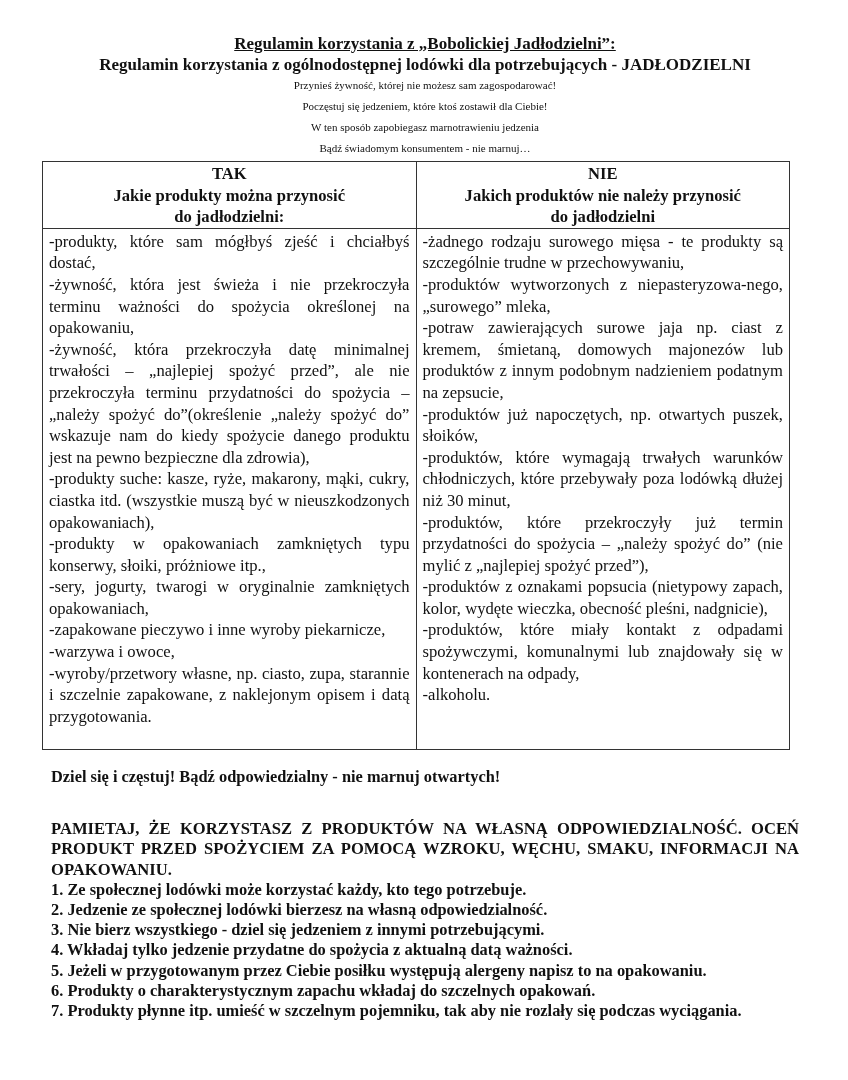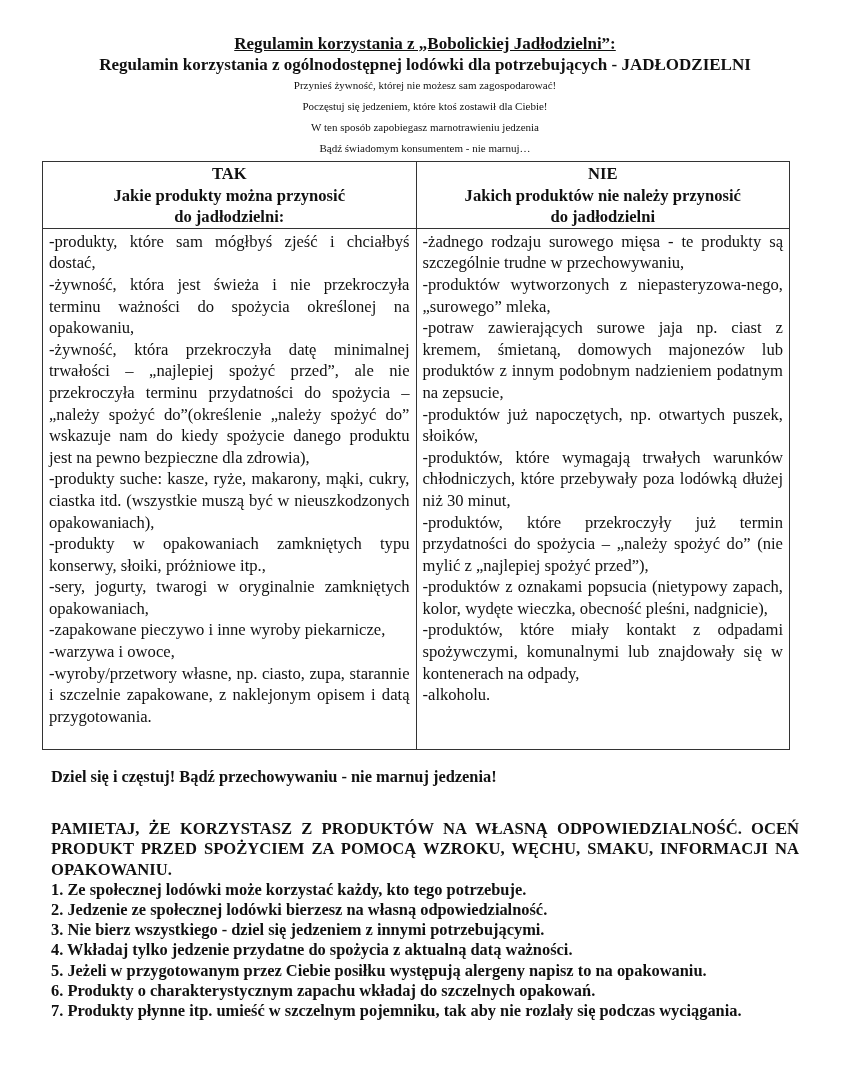--- a/index.html
+++ b/index.html
@@ -79,21 +79,21 @@
       <span class="item">-produktów, które przekroczyły już termin przydatności do spożycia – „należy spożyć do” (nie mylić z „najlepiej spożyć przed”),</span>
       <span class="item">-produktów z oznakami popsucia (nietypowy zapach, kolor, wydęte wieczka, obecność pleśni, nadgnicie),</span>
       <span class="item">-produktów, które miały kontakt z odpadami spożywczymi, komunalnymi lub znajdowały się w kontenerach na odpady,</span>
       <span class="item">-alkoholu.</span>
     </td>
   </tr>
 </tbody>
   </table>
 
 <div class="footer">
-  <div class="fline num">Dziel się i częstuj! Bądź przechowywaniu - nie marnuj jedzenia!</div>
+  <div class="fline num">Dziel się i częstuj! Bądź odpowiedzialny - nie marnuj otwartych!</div>
   <div class="fline caps">PAMIETAJ, ŻE KORZYSTASZ Z PRODUKTÓW NA WŁASNĄ ODPOWIEDZIALNOŚĆ. OCEŃ PRODUKT PRZED SPOŻYCIEM ZA POMOCĄ WZROKU, WĘCHU, SMAKU, INFORMACJI NA OPAKOWANIU.</div>
   <div class="fline num">1. Ze społecznej lodówki może korzystać każdy, kto tego potrzebuje.</div>
   <div class="fline num">2. Jedzenie ze społecznej lodówki bierzesz na własną odpowiedzialność.</div>
   <div class="fline num">3. Nie bierz wszystkiego - dziel się jedzeniem z innymi potrzebującymi.</div>
   <div class="fline num">4. Wkładaj tylko jedzenie przydatne do spożycia z aktualną datą ważności.</div>
   <div class="fline num">5. Jeżeli w przygotowanym przez Ciebie posiłku występują alergeny napisz to na opakowaniu.</div>
   <div class="fline num">6. Produkty o charakterystycznym zapachu wkładaj do szczelnych opakowań.</div>
   <div class="fline num">7. Produkty płynne itp. umieść w szczelnym pojemniku, tak aby nie rozlały się podczas wyciągania.</div>
 </div>
 

